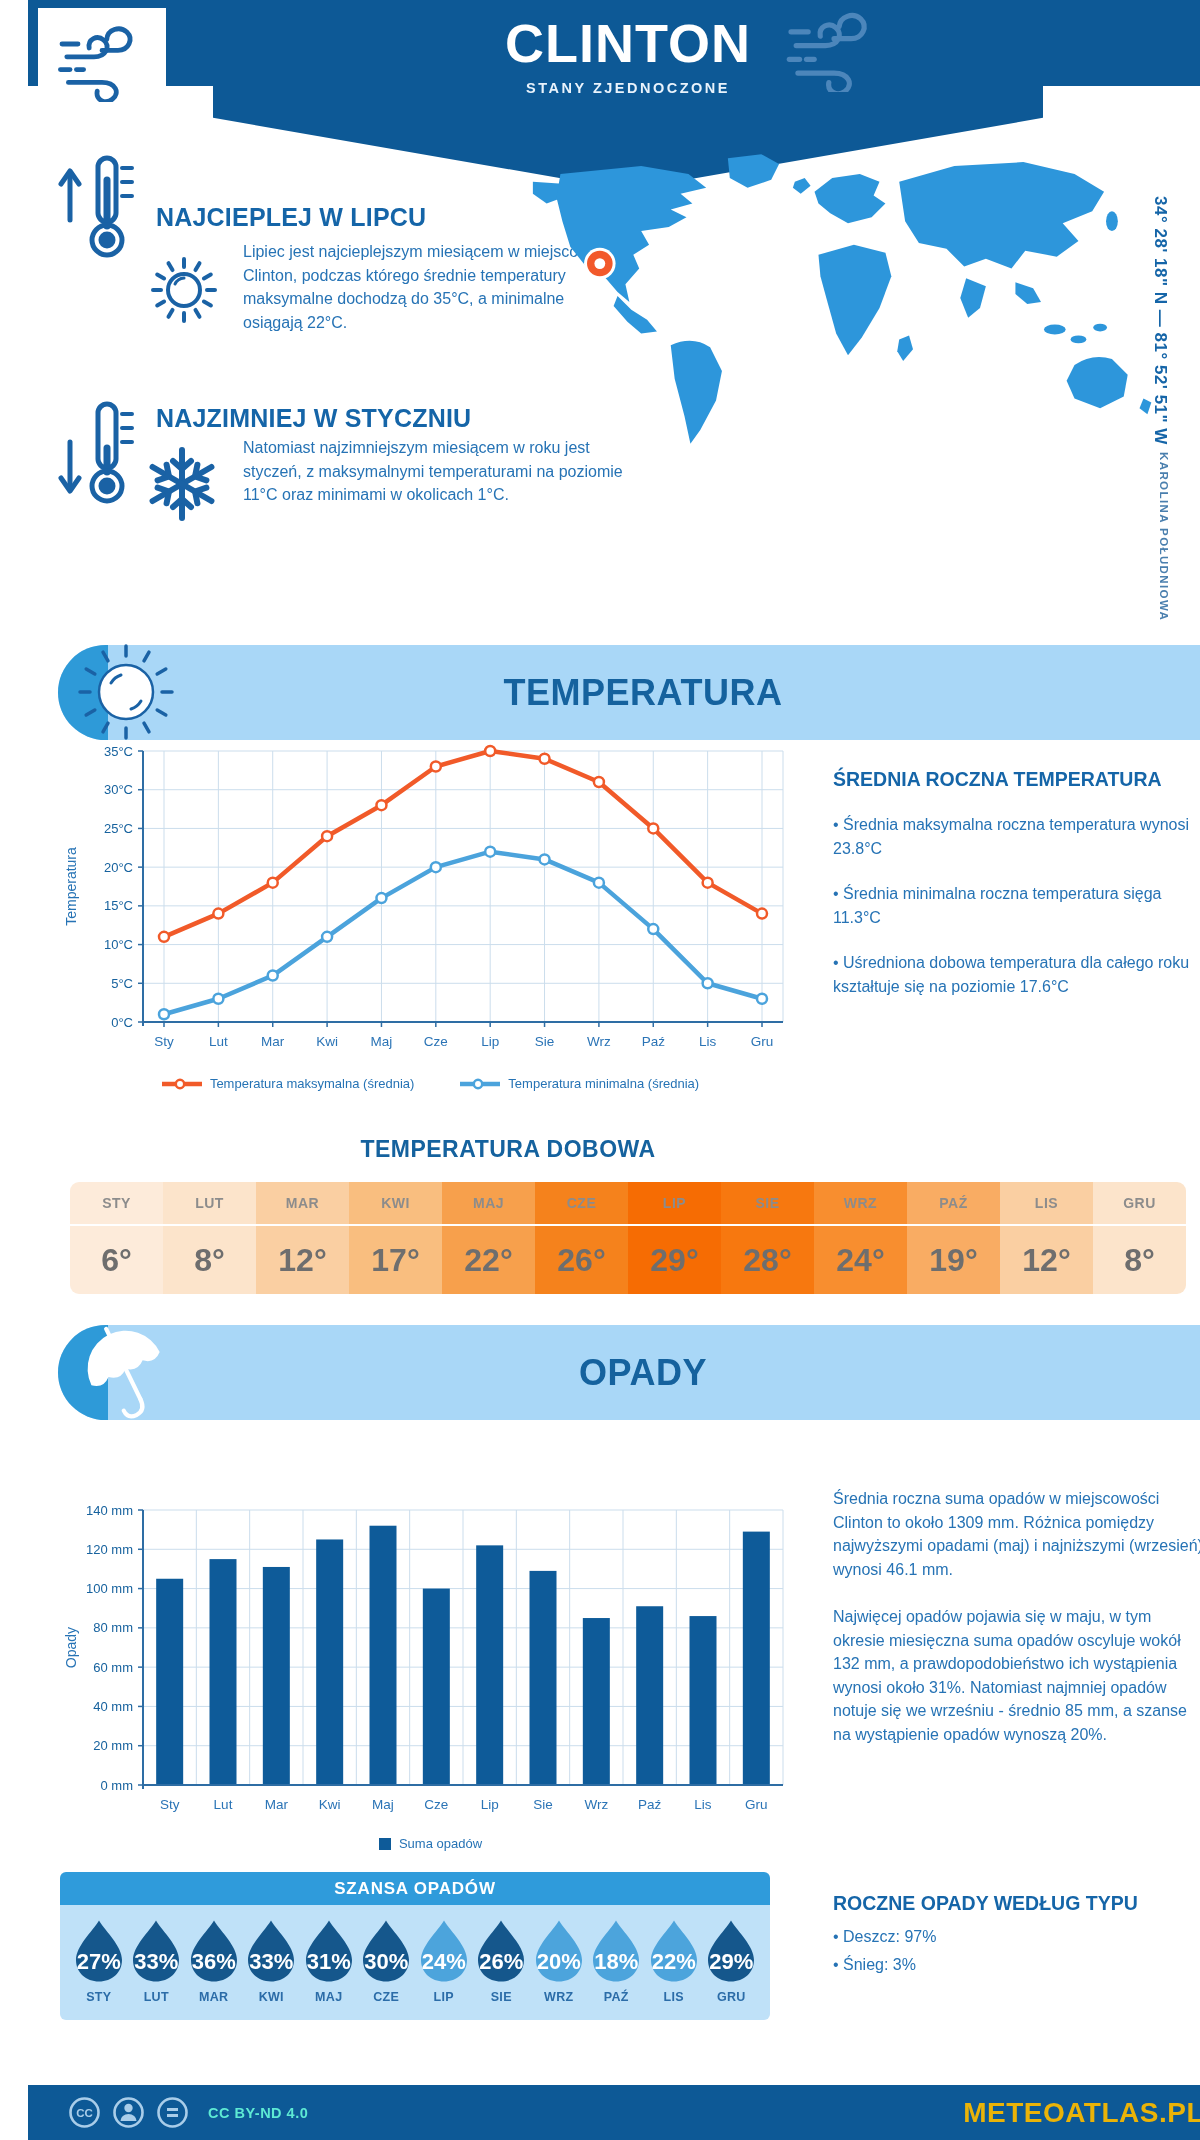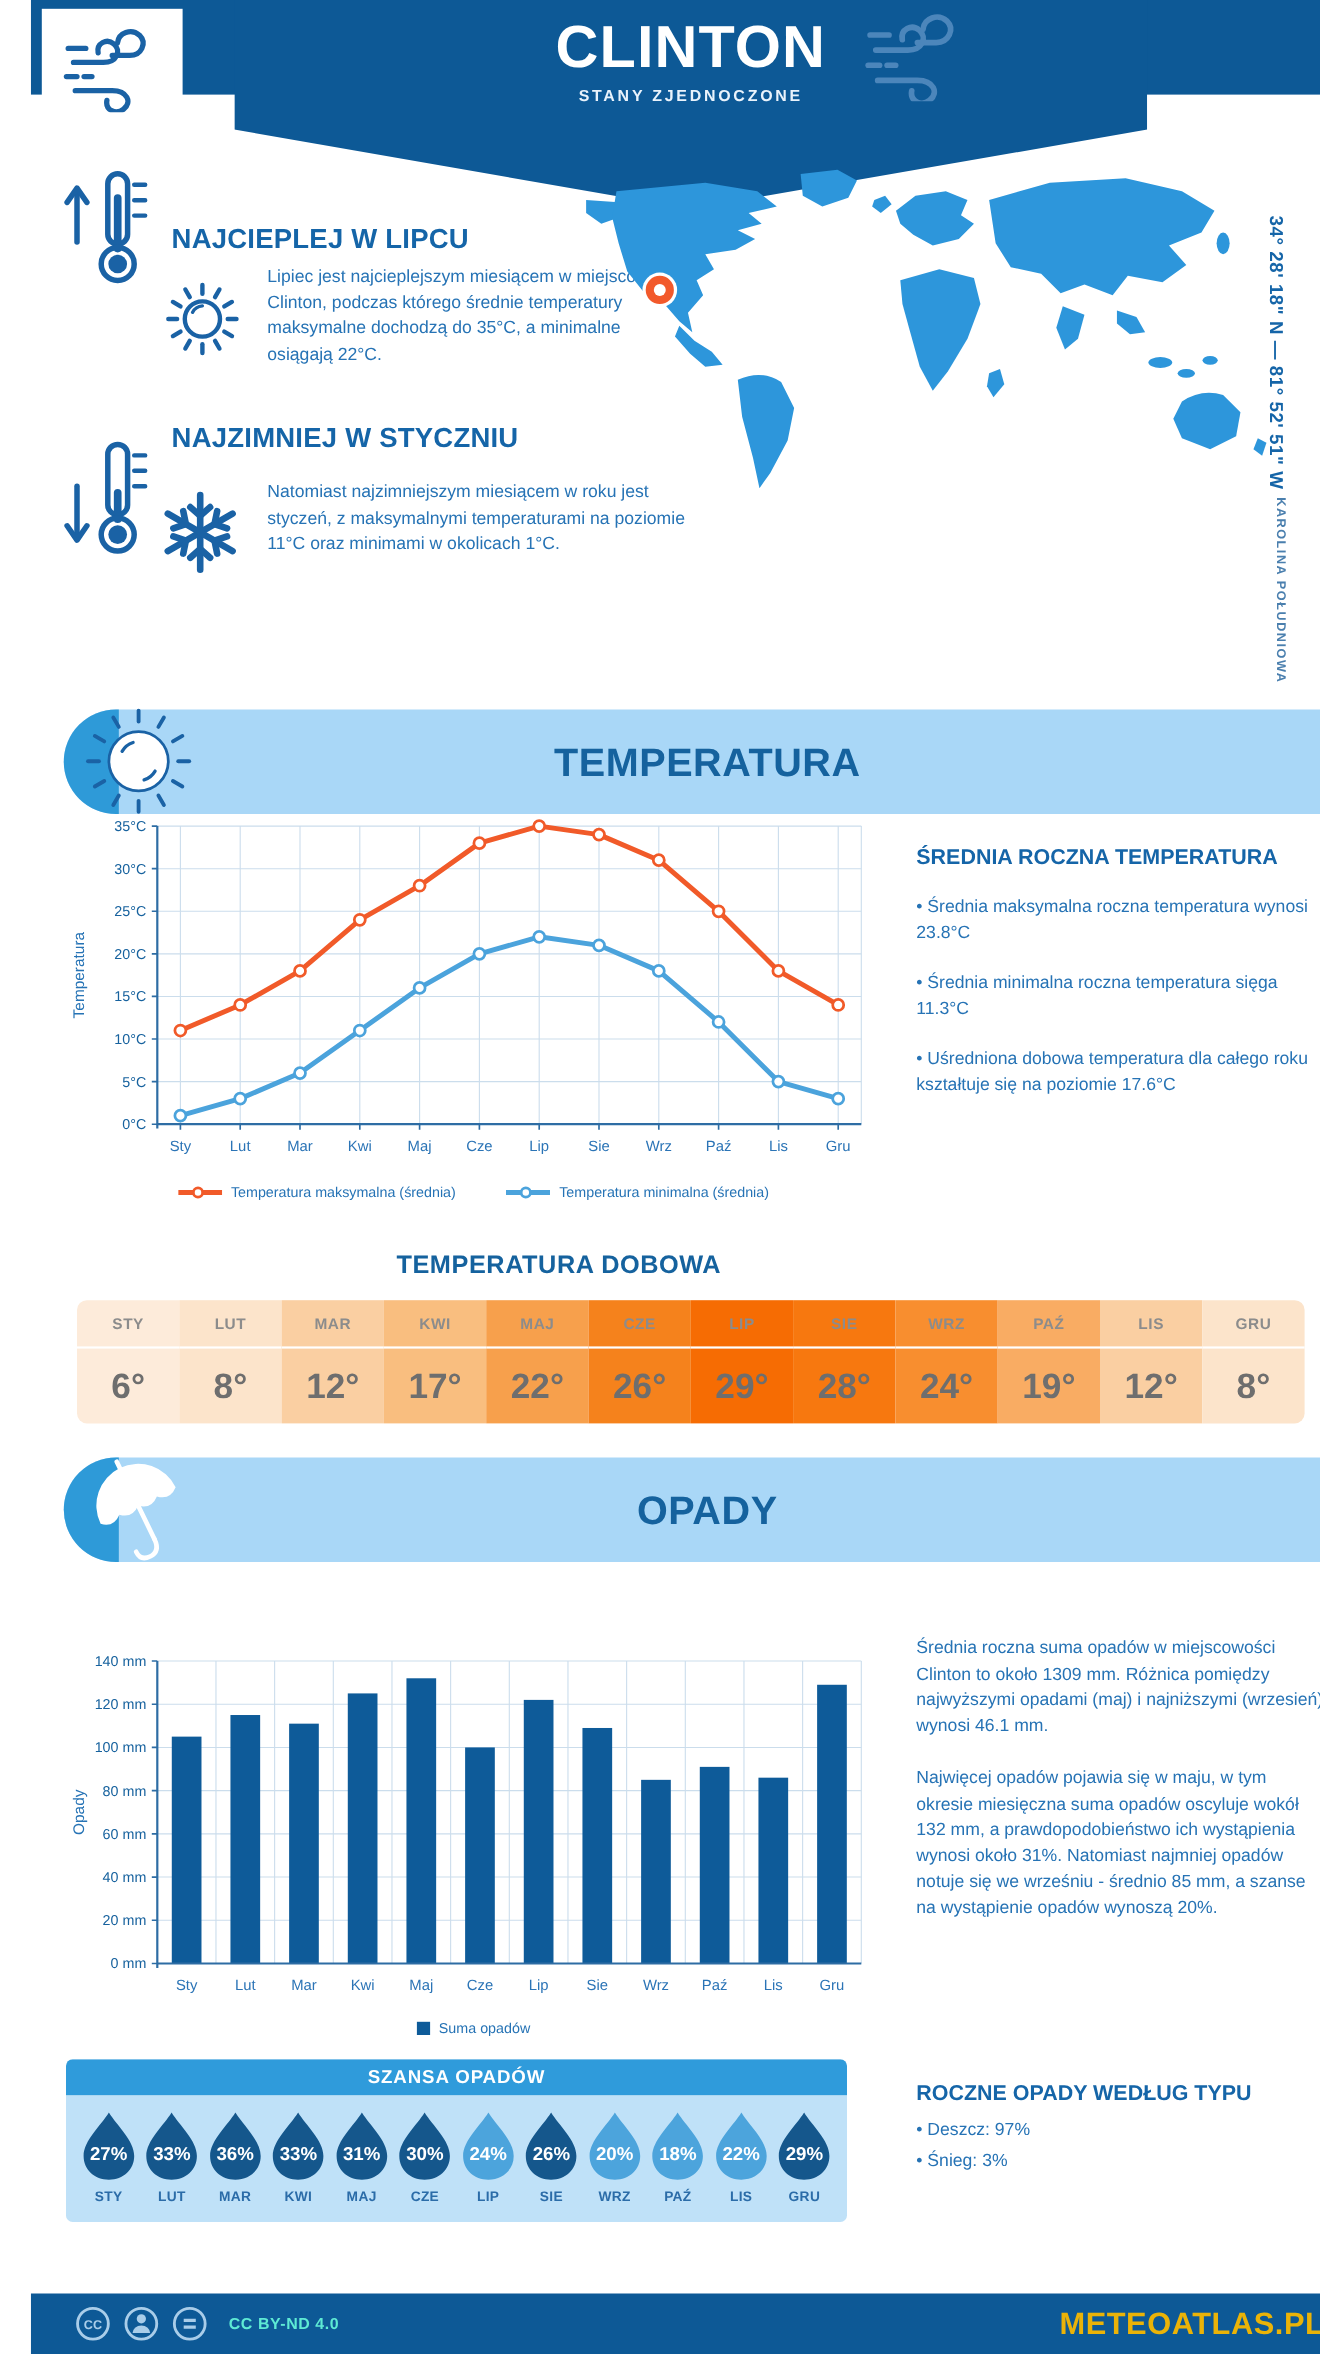--- a/index.html
+++ b/index.html
@@ -55,21 +55,21 @@
       color:#8C8C8C;border-bottom:2px solid #fff;letter-spacing:.5px;}
   .dv{height:68px;display:flex;align-items:center;justify-content:center;font-size:32px;font-weight:bold;color:#6E6E6E;}
 
   
   .chance{left:32px;top:1872px;width:710px;border-radius:6px;overflow:hidden;}
   .chance-h{height:33px;background:#2F9BDB;color:#fff;display:flex;align-items:center;justify-content:center;
             font-size:17px;font-weight:bold;letter-spacing:.8px;}
   .chance-b{background:#BFE1F8;padding:14px 10px 16px 10px;display:flex;}
   .drop-col{flex:1;display:flex;flex-direction:column;align-items:center;}
   .drop-wrap{position:relative;width:50px;height:64px;}
-  .drop-pct{position:absolute;left:0;top:30px;width:50px;text-align:center;font-size:17px;font-weight:bold;color:#fff;}
+  .drop-pct{position:absolute;left:0;top:30px;width:50px;text-align:center;font-size:22px;font-weight:bold;color:#fff;}
   .drop-m{margin-top:7px;font-size:12.5px;font-weight:bold;color:#2B6CA8;letter-spacing:.3px;}
 
   
   .footer{left:0;top:2085px;width:1200px;height:55px;background:#0D5996;display:flex;align-items:center;}
   .cc-group{display:flex;align-items:center;gap:11px;margin-left:40px;}
   .license{margin-left:8px;font-size:14.5px;font-weight:bold;color:#5eead4;letter-spacing:.5px;}
   .site{position:absolute;right:24px;top:0;height:55px;display:flex;align-items:center;
         font-size:28px;font-weight:bold;color:#eab308;letter-spacing:.5px;}
 </style>
 </head>
@@ -143,21 +143,21 @@
     <g fill="none" stroke="#1A62A5" stroke-width="5" stroke-linecap="round" stroke-linejoin="round">
       <path d="M14,44 V90"></path>
         <path d="M5,80 L14,93 L23,80"></path>
       <rect x="42" y="6" width="18" height="64" rx="9"></rect>
       <path d="M51,50 V74" stroke-width="7"></path>
       <circle cx="51" cy="88" r="15"></circle>
       <path d="M66,16 h10 M66,30 h10 M66,44 h10" stroke-width="4"></path>
     </g>
     <circle cx="51" cy="88" r="8.5" fill="#1A62A5"></circle>
   </svg>
-  <div class="abs h2" style="left:128px;top:384px">NAJZIMNIEJ W STYCZNIU</div>
+  <div class="abs h2" style="left:128px;top:404px">NAJZIMNIEJ W STYCZNIU</div>
   <svg class="abs" style="left:112px;top:440px;width:84px;height:88px" viewBox="0 0 84 88">
     <g id="sf" fill="none" stroke="#1A62A5" stroke-width="6" stroke-linecap="round" stroke-linejoin="round">
       <path d="M42,10 V78"></path>
       <path d="M33,21 L42,29 L51,21"></path>
       <path d="M33,67 L42,59 L51,67"></path>
     </g>
     <use href="#sf" transform="rotate(60 42 44)"></use>
     <use href="#sf" transform="rotate(120 42 44)"></use>
   </svg>
   <div class="abs para" style="left:215px;top:436px;width:382px">Natomiast najzimniejszym miesiącem w roku jest styczeń, z maksymalnymi temperaturami na poziomie 11°C oraz minimami w okolicach 1°C.</div>

